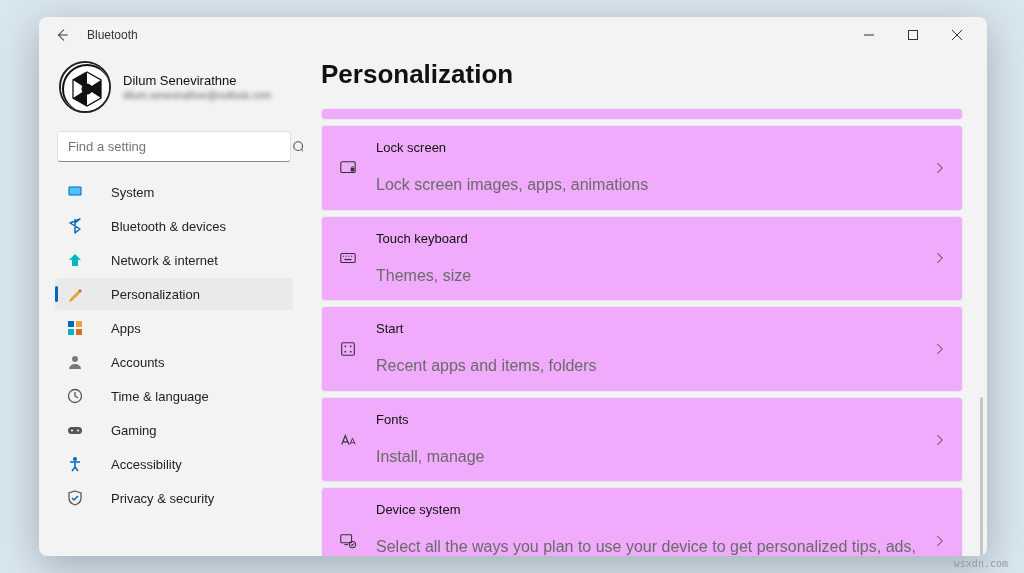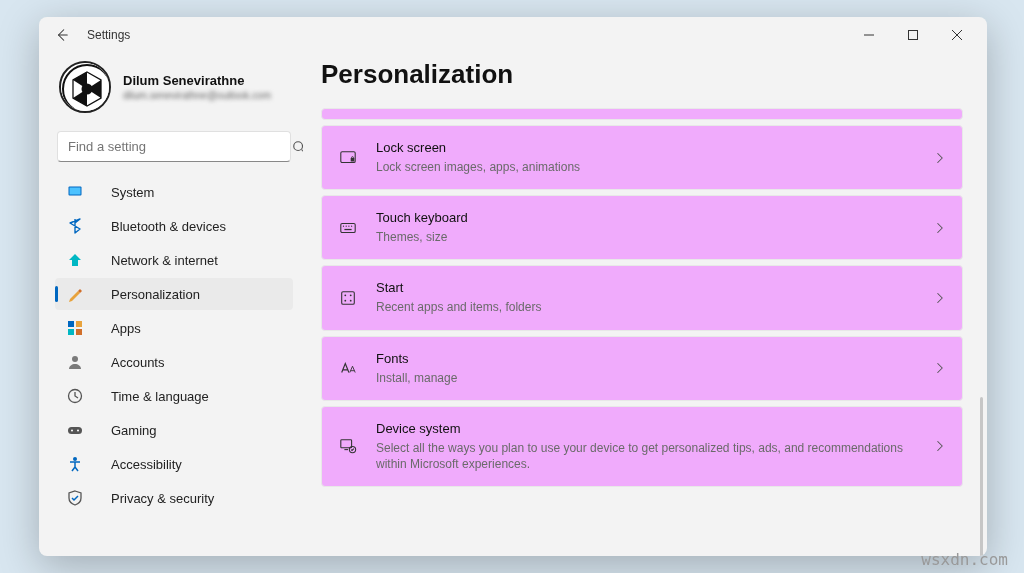--- a/index.html
+++ b/index.html
@@ -70,21 +70,21 @@
 }
 .avatar {
   width: 52px; height: 52px;
   border-radius: 50%;
   background: #fff;
   border: 2px solid #222;
   position: relative;
   overflow: hidden;
 }
 .avatar::before, .avatar::after { content:""; position:absolute; }
-.profile-name { font-size: 13px; font-weight: 700; color: #111; }
+.profile-name { font-size: 13px; font-weight: 400; color: #111; }
 .profile-email {
   font-size: 10px;
   color: #666;
   filter: blur(2px);
   margin-top: 2px;
 }
 .search-box {
   display: flex;
   align-items: center;
   background: #fff;
@@ -150,39 +150,39 @@
   position:relative;
 }
 .card.stub { height: 12px; padding:0; }
 .card-ico {
   width:20px; height:20px;
   display:flex; align-items:center; justify-content:center;
   color:#333;
 }
 .card-txt { flex:1; }
 .card-title { font-size: 13px; color:#111; }
-.card-sub { font-size: 12px; color:#6a6a6a; margin-top:4px; line-height:1.35; }
+.card-sub { font-size: 16px; color:#6a6a6a; margin-top:19px; line-height:1.35; }
 .chev { color:#555; }
 .highlight { position:absolute; border:2px solid #ff3b2f; border-radius:3px; pointer-events:none; }
 .scrollbar { position:absolute; right:4px; top:344px; width:3px; height:180px; background:#c6c6c6; border-radius:2px; }
-.watermark { position:absolute; right:16px; bottom:4px; font-size:16px; color:#999; font-family: monospace; }
+.watermark { position:absolute; right:16px; bottom:4px; font-size:10px; color:#999; font-family: monospace; }
 svg { display:block; }
 </style>
 </head>
 <body>
 
 <div class="window">
   <div class="titlebar">
     <div class="back-btn">
       <svg width="14" height="14" viewBox="0 0 16 16">
           <path d="M10 2 4 8l6 6" stroke="currentColor" stroke-width="1.2" fill="none" stroke-linecap="round" stroke-linejoin="round"></path>
           <path d="M4 8h10" stroke="currentColor" stroke-width="1.2" fill="none" stroke-linecap="round"></path>
         </svg>
     </div>
-    <span class="app-title">Settings</span>
+    <span class="app-title">Bluetooth</span>
     <div class="win-controls">
       <div class="win-btn">
         <svg width="10" height="10">
             <path d="M0 5h10" stroke="#333" stroke-width="1"></path>
           </svg>
       </div>
       <div class="win-btn">
         <svg width="10" height="10">
             <rect x="0.5" y="0.5" width="9" height="9" stroke="#333" fill="none"></rect>
           </svg>

